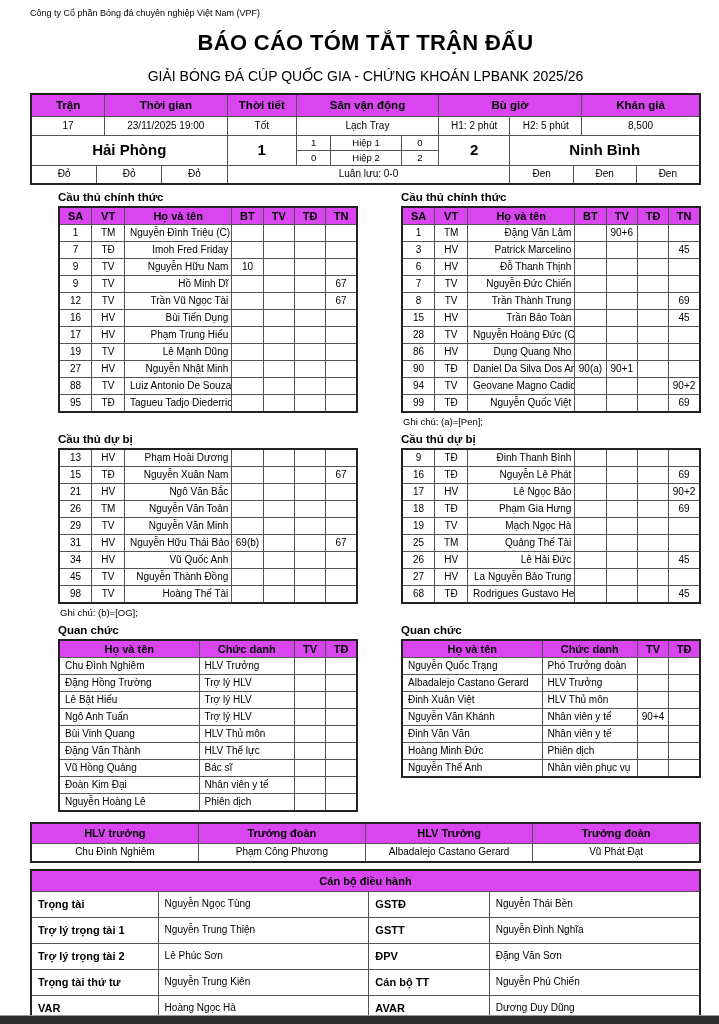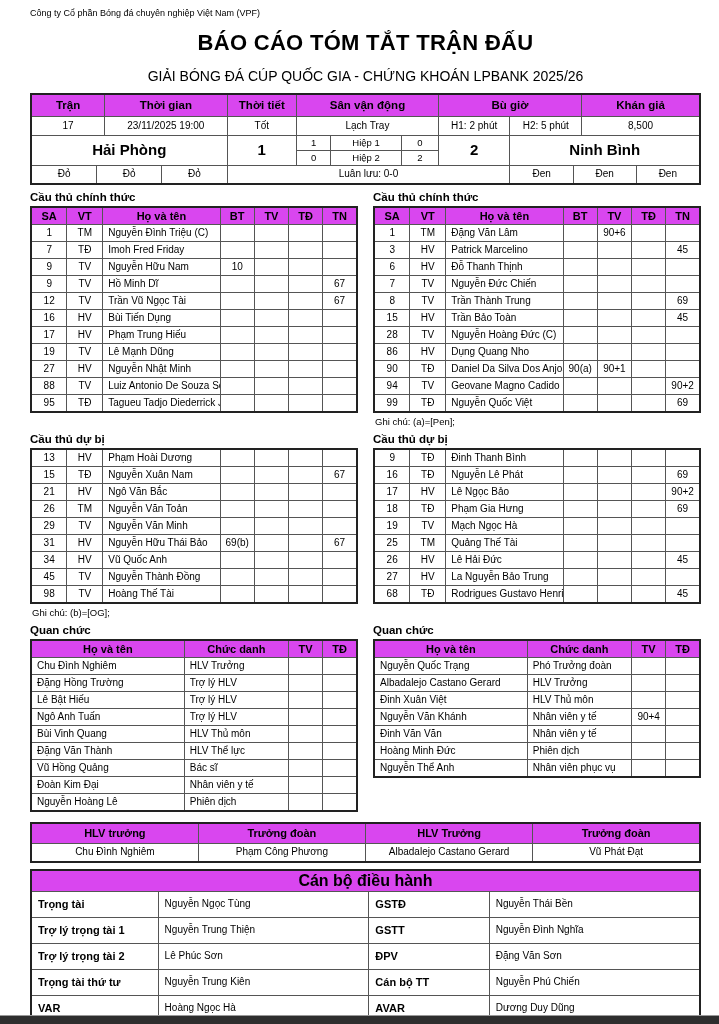--- a/index.html
+++ b/index.html
@@ -28,34 +28,34 @@
   .mini td { border:1px solid #555; font-size:9.5px; height:14px; padding:0 2px; }
   .mini tr:first-child td { border-top:none; }
   .mini tr:last-child td { border-bottom:none; }
   .mini td:first-child { border-left:none; }
   .mini td:last-child { border-right:none; }
   .colors-mini td { height:17px; font-size:10px;margin-top:44px; }
   .colorrow > td { height:19px; }
 
   
   .pair { display:flex; gap:15px; }
-  .half { flex:1; min-width:0; }
+  .half { flex:1; min-width:0;margin-left:28px; }
   .sec-title { font-size:11.5px; font-weight:bold; margin:6px 0 3px 0; }
   .note { font-size:9.5px; height:14px; padding:3px 0 0 2px; }
 
   .roster td, .off td { height:15px; }
-  .roster td:nth-child(3) { text-align:left; padding-left:5px; }
+  .roster td:nth-child(3) { text-align:right; padding-left:5px; }
   .off td:nth-child(1), .off td:nth-child(2) { text-align:left; padding-left:5px; }
 
   .band { margin-top:10px; }
   .band th { height:20px; }
   .band td { height:19px; }
 
   .execs { margin-top:6px; }
-  .execs th { height:21px; font-size:16px; }
+  .execs th { height:21px; font-size:11px; }
   .execs td { height:26px; text-align:left; padding-left:6px; }
   .execs td:nth-child(1), .execs td:nth-child(3) { font-weight:bold; font-size:11px; }
 
   .footer-bar { position:absolute; left:0; right:0; bottom:0; height:9px; background:#2e2e2e; border-top:1px solid #999; }
 </style>
 </head>
 <body>
 
 <div class="page">
 

